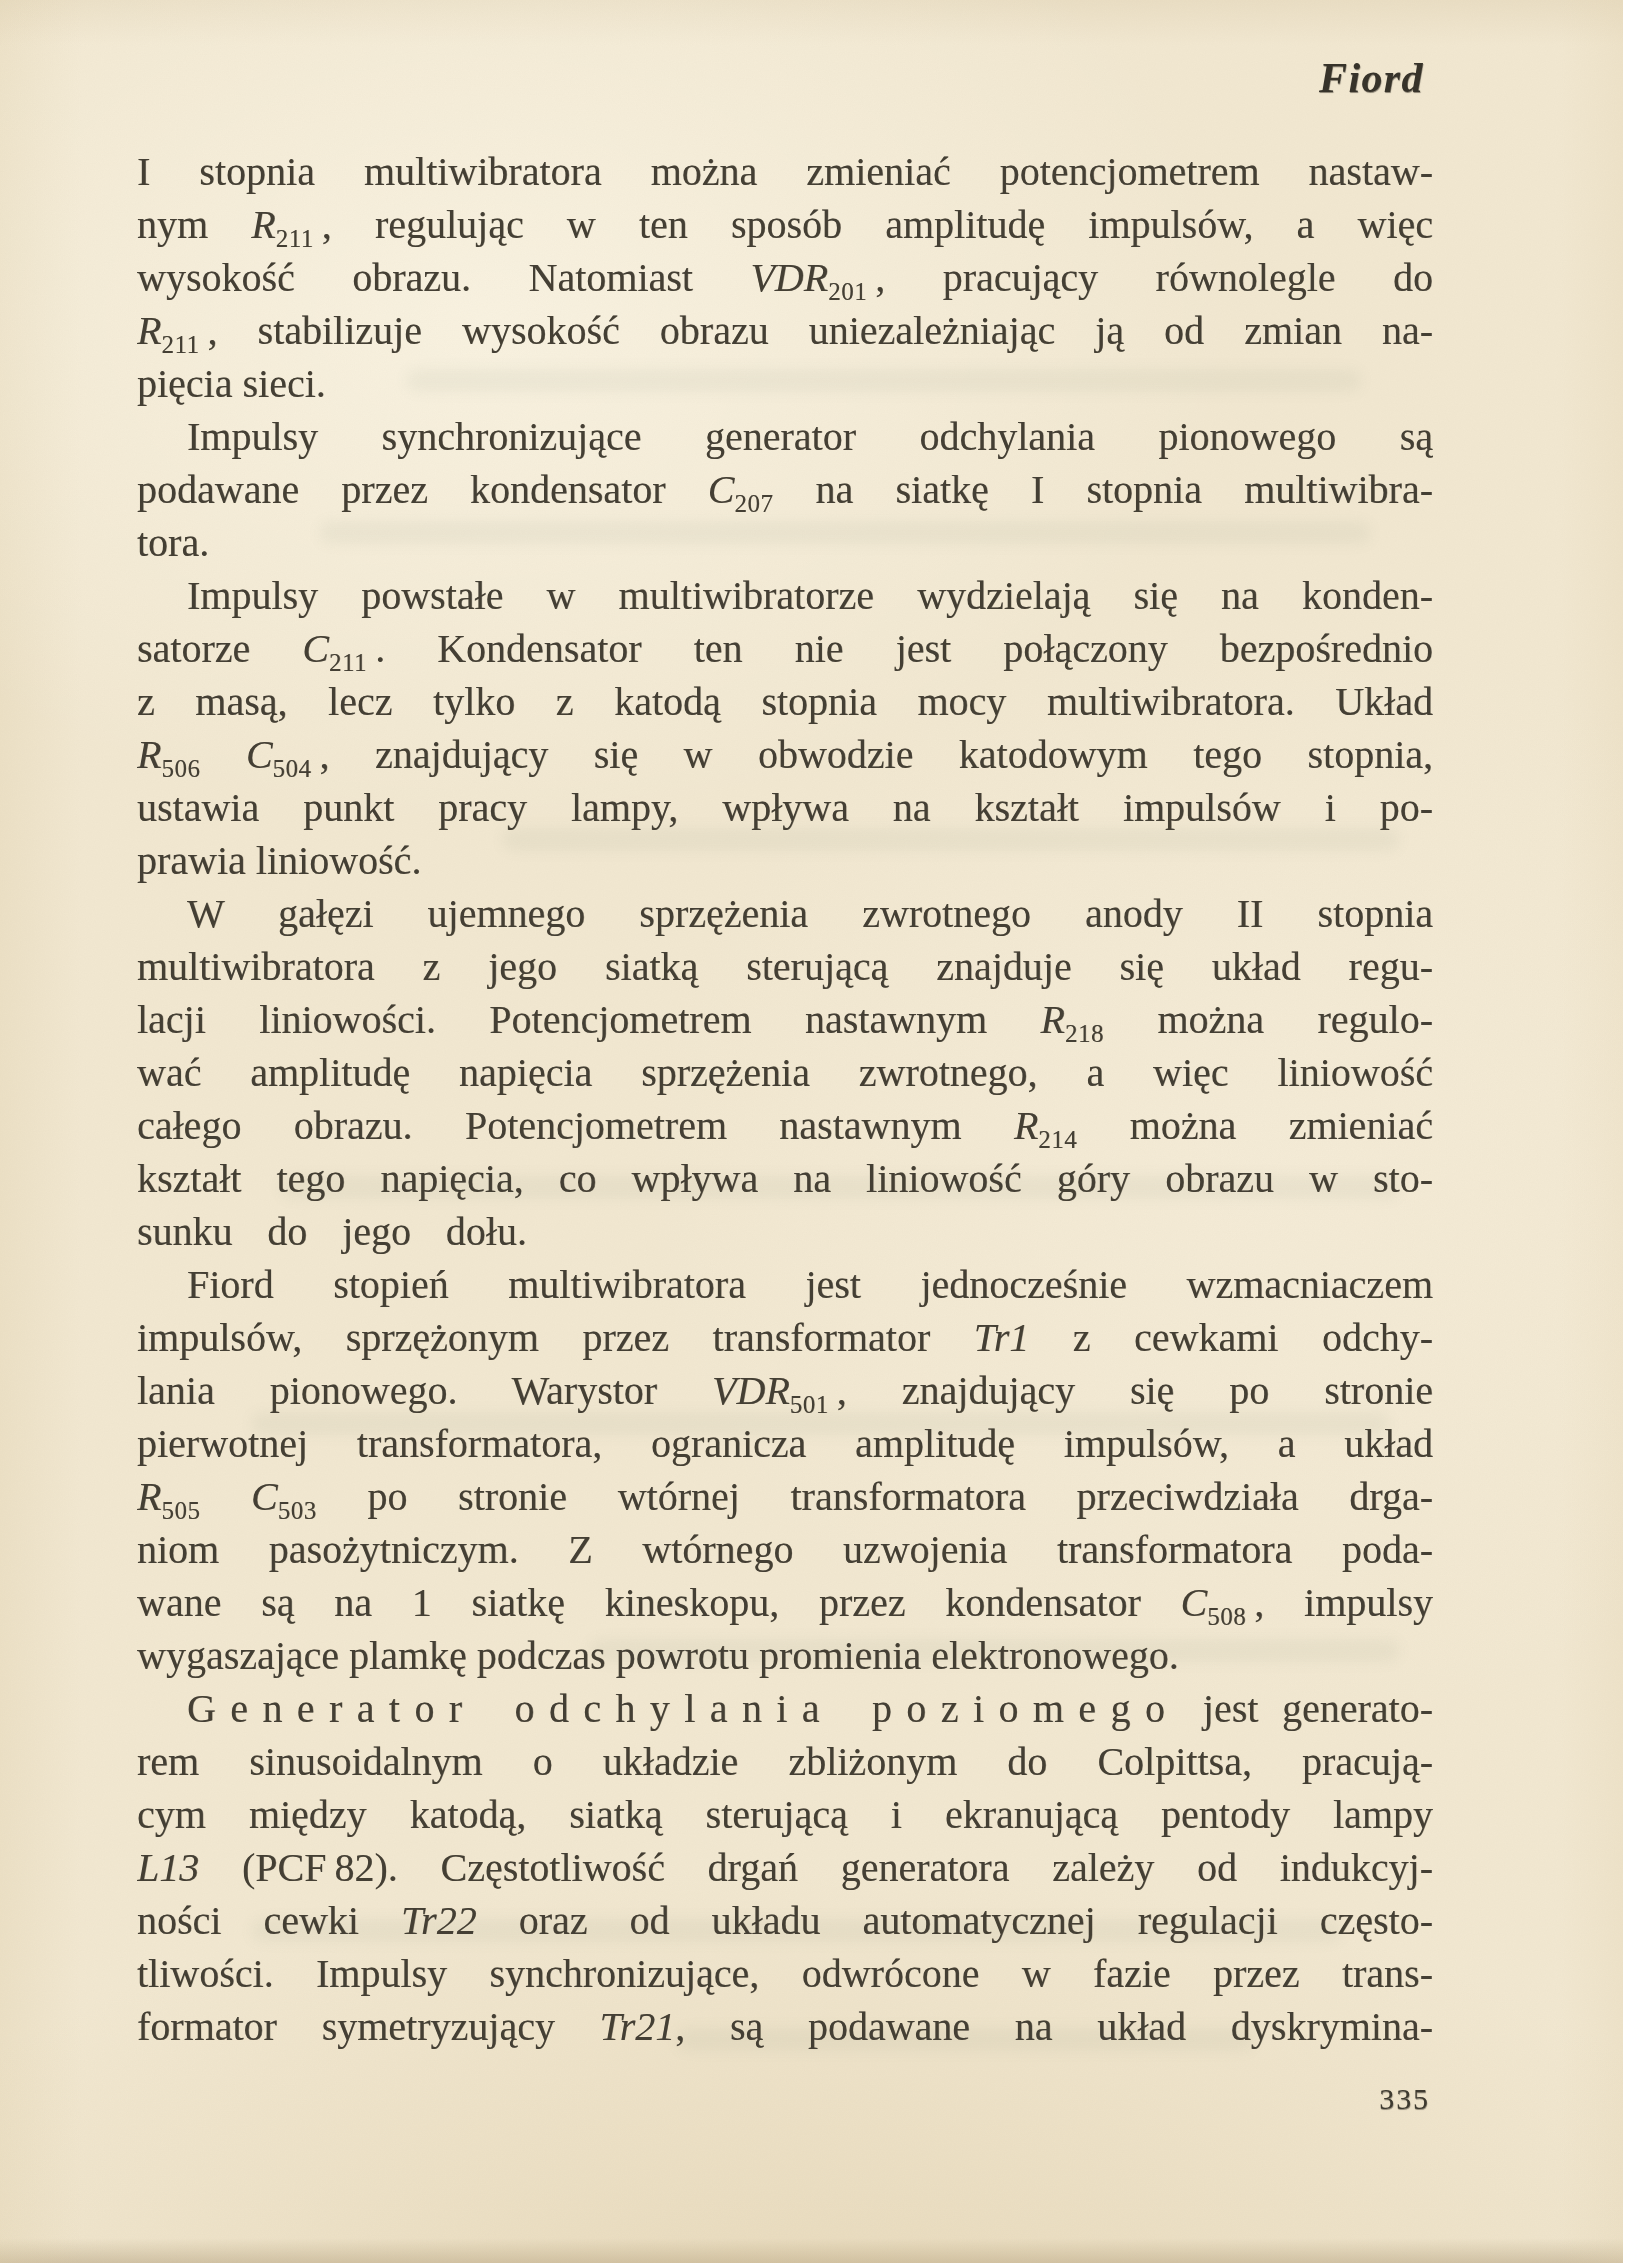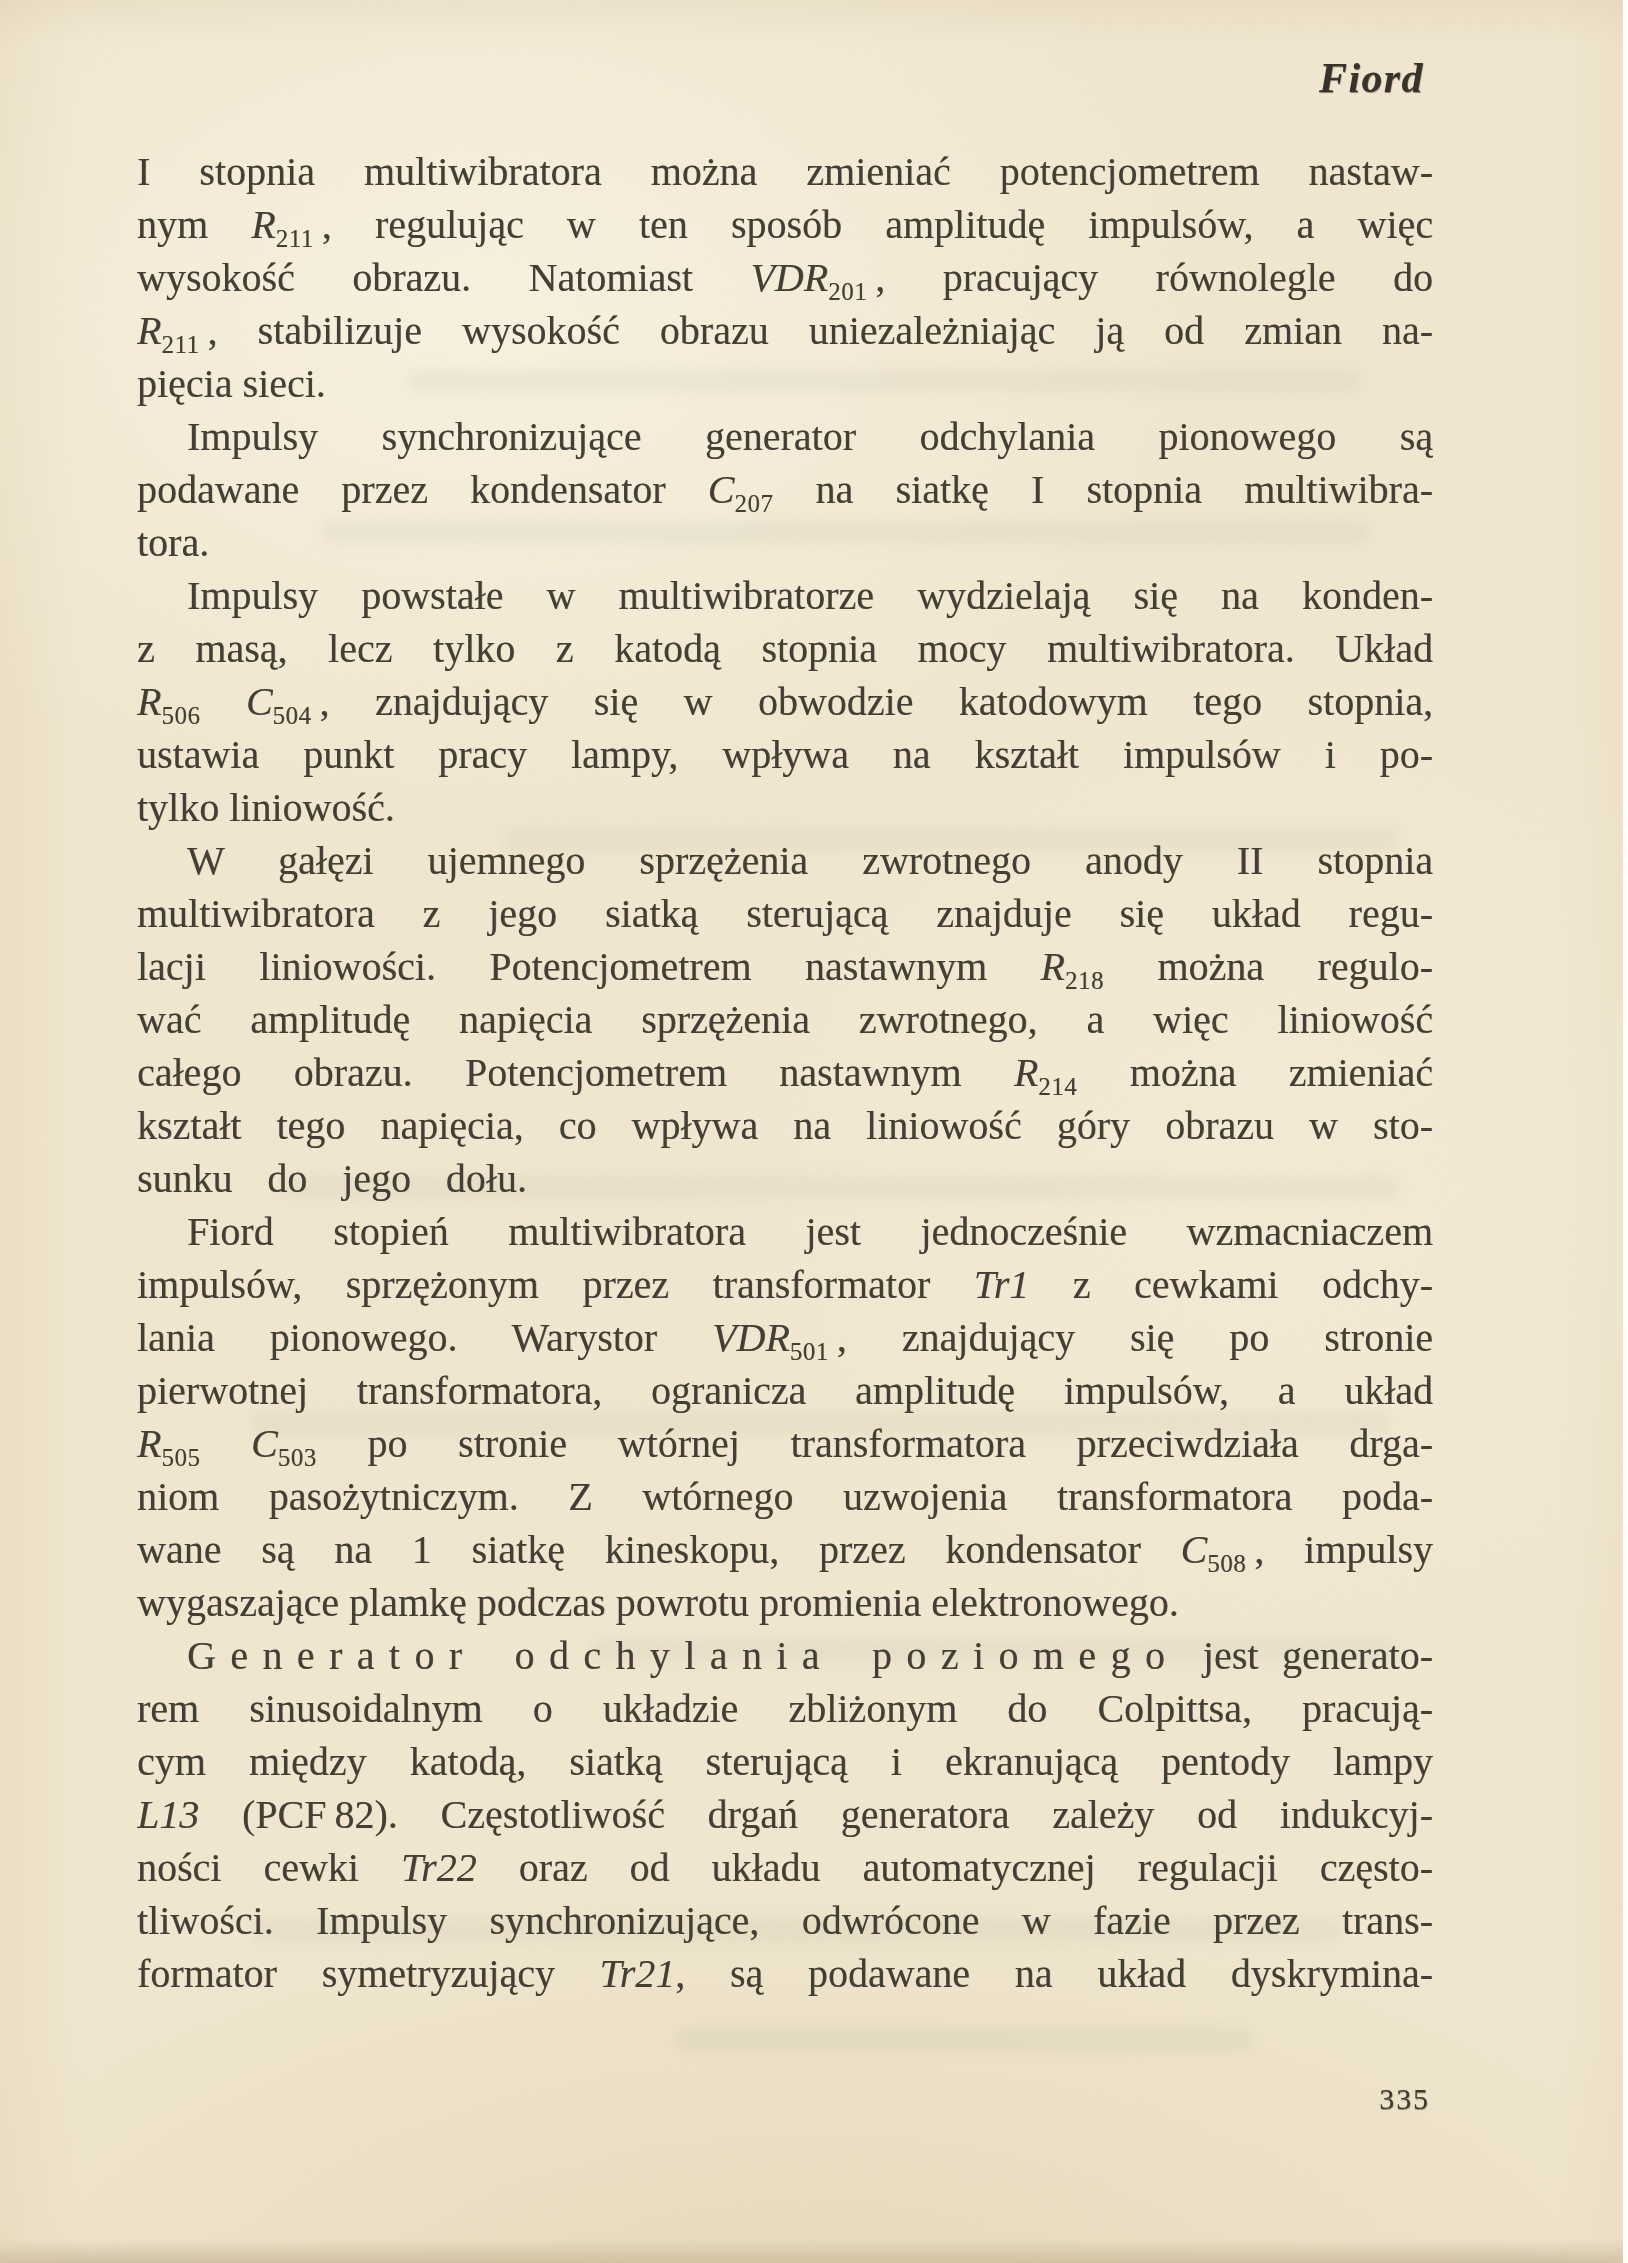--- a/index.html
+++ b/index.html
@@ -85,24 +85,25 @@
   <div class="text-block">
       <div class="line">I stopnia multiwibratora można zmieniać potencjometrem nastaw-</div>
       <div class="line">nym <i>R</i><sub>211</sub> , regulując w ten sposób amplitudę impulsów, a więc</div>
       <div class="line">wysokość obrazu. Natomiast <i>VDR</i><sub>201</sub> , pracujący równolegle do</div>
       <div class="line"><i>R</i><sub>211</sub> , stabilizuje wysokość obrazu uniezależniając ją od zmian na-</div>
       <div class="line nojust">pięcia sieci.</div>
       <div class="line indent">Impulsy synchronizujące generator odchylania pionowego są</div>
       <div class="line">podawane przez kondensator <i>C</i><sub>207</sub> na siatkę I stopnia multiwibra-</div>
       <div class="line nojust">tora.</div>
       <div class="line indent">Impulsy powstałe w multiwibratorze wydzielają się na konden-</div>
+      <div class="line">satorze <i>C</i><sub>211</sub> . Kondensator ten nie jest połączony bezpośrednio</div>
       <div class="line">z masą, lecz tylko z katodą stopnia mocy multiwibratora. Układ</div>
       <div class="line"><i>R</i><sub>506</sub> <i>C</i><sub>504</sub> , znajdujący się w obwodzie katodowym tego stopnia,</div>
       <div class="line">ustawia punkt pracy lampy, wpływa na kształt impulsów i po-</div>
-      <div class="line nojust">tylko liniowość.</div>
+      <div class="line nojust">prawia liniowość.</div>
       <div class="line indent">W gałęzi ujemnego sprzężenia zwrotnego anody II stopnia</div>
       <div class="line">multiwibratora z jego siatką sterującą znajduje się układ regu-</div>
       <div class="line">lacji liniowości. Potencjometrem nastawnym <i>R</i><sub>218</sub> można regulo-</div>
       <div class="line">wać amplitudę napięcia sprzężenia zwrotnego, a więc liniowość</div>
       <div class="line">całego obrazu. Potencjometrem nastawnym <i>R</i><sub>214</sub> można zmieniać</div>
       <div class="line">kształt tego napięcia, co wpływa na liniowość góry obrazu w sto-</div>
       <div class="line nojust spread">sunku do jego dołu.</div>
       <div class="line indent">Fiord stopień multiwibratora jest jednocześnie wzmacniaczem</div>
       <div class="line">impulsów, sprzężonym przez transformator <i>Tr1</i> z cewkami odchy-</div>
       <div class="line">lania pionowego. Warystor <i>VDR</i><sub>501</sub> , znajdujący się po stronie</div>

